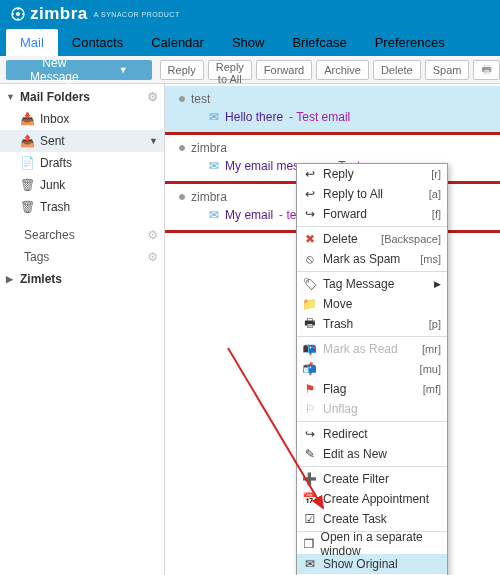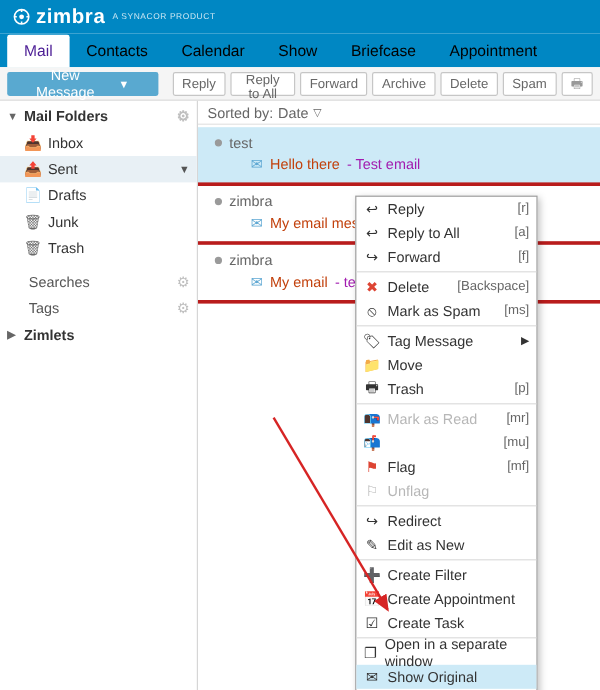--- a/index.html
+++ b/index.html
@@ -4,23 +4,23 @@
 <style>
 *{box-sizing:border-box;margin:0;padding:0;font-family:Arial,Helvetica,sans-serif;font-size:12px}
 body{width:500px;height:575px;background:#fff;color:#333;overflow:hidden;position:relative}
 .hdr{background:#0087c3;height:28px;display:flex;align-items:center;padding:0 10px;color:#fff}
 .logo{display:flex;align-items:center;gap:4px}
 .logo svg{width:16px;height:16px}
 .logo-txt{font-size:17px;font-weight:700;letter-spacing:.5px}
 .logo-sub{font-size:7px;opacity:.8;margin-left:2px;letter-spacing:.5px}
 .tabs{background:#0087c3;display:flex;align-items:flex-end;height:28px;padding-left:6px}
 .tab{color:#000000;padding:6px 14px;font-size:13px;cursor:pointer}
-.tab.active{background:#fff;color:#4c1d95;border-radius:2px 2px 0 0}
+.tab.active{background:#fff;color:#3b82f6;border-radius:2px 2px 0 0}
 .toolbar{background:#f5f5f5;border-bottom:1px solid #d6d6d6;height:28px;display:flex;align-items:center;padding:0 6px;gap:4px}
-.newbtn{background:#59a9d0;color:#fff;border:none;height:20px;padding:0 24px;display:flex;align-items:center;gap:20px;cursor:pointer;border-radius:2px}
+.newbtn{background:#59a9d0;color:#fff;border:none;height:20px;padding:0 24px;display:flex;align-items:center;gap:40px;cursor:pointer;border-radius:2px}
 .newbtn .caret{font-size:9px}
 .tbtn{background:#fff;border:1px solid #c6c6c6;color:#666;height:20px;padding:0 7px;font-size:11px;border-radius:2px;cursor:pointer}
 .wrap{display:flex;height:calc(575px - 28px - 28px - 28px)}
 .side{width:165px;border-right:1px solid #d6d6d6;background:#fff;padding-top:2px}
 .srow{display:flex;align-items:center;height:22px;padding:0 6px;gap:5px;color:#333;cursor:pointer;position:relative}
 .srow.hdrrow{font-weight:700;color:#333}
 .srow.sel{background:#e8f0f5}
 .srow .tri{width:9px;font-size:9px;color:#666;display:inline-block}
 .srow .ic{width:15px;display:inline-flex;justify-content:center;color:#6b6b6b}
 .srow .gear{margin-left:auto;color:#bfbfbf;font-size:12px}
@@ -28,21 +28,21 @@
 .srow.sec{padding-left:24px;color:#555}
 .main{flex:1;background:#fff;position:relative}
 .sortbar{height:20px;border-bottom:1px solid #e3e3e3;padding:0 8px;display:flex;align-items:center;color:#666;font-size:11px;gap:4px}
 .threads{padding-top:2px}
 .grp{padding:6px 10px 2px 14px;border-bottom:3px solid #b91c1c}
 .grp.sel{background:#cdeaf7}
 .gline{display:flex;align-items:center;gap:6px;color:#666}
 .dot{width:6px;height:6px;border:1px solid #9a9a9a;border-radius:50%;background:#9a9a9a}
 .msub{padding:4px 0 6px 30px;display:flex;align-items:center;gap:6px;font-size:11px}
 .msub .env{color:#5fa8d3}
-.msub .subj{color:#c2410c}
+.msub .subj{color:#4c1d95}
 .msub .prev{color:#a21caf}
 .ctx{position:absolute;left:296px;top:163px;width:152px;background:#fff;border:1px solid #9d9d9d;box-shadow:2px 2px 6px rgba(0,0,0,.25);z-index:10}
 .ci{display:flex;align-items:center;height:20px;padding:0 6px;gap:6px;color:#333;cursor:pointer;font-size:11px}
 .ci .cic{width:14px;display:inline-flex;justify-content:center;font-size:12px}
 .ci .sc{margin-left:auto;color:#666;font-size:11px}
 .ci .ar{margin-left:auto;font-size:9px;color:#333}
 .ci.dis{color:#b7b7b7}
 .ci.sel{background:#cdeaf7}
 .sep{height:1px;background:#dcdcdc;margin:2px 0}
 .arrow{position:absolute;left:225px;top:345px;z-index:11;pointer-events:none}
@@ -61,21 +61,21 @@
     <span class="logo-sub">A SYNACOR PRODUCT</span>
   </div>
 </div>
 
 <div class="tabs">
   <div class="tab active">Mail</div>
   <div class="tab">Contacts</div>
   <div class="tab">Calendar</div>
   <div class="tab">Show</div>
   <div class="tab">Briefcase</div>
-  <div class="tab">Appointment</div>
+  <div class="tab">Preferences</div>
 </div>
 
 <div class="toolbar">
   <button class="newbtn">
       <span>New Message</span>
       <span class="caret">▼</span>
     </button>
   <div style="width:6px"></div>
   <button class="tbtn">Reply</button>
   <button class="tbtn">Reply to All</button>
@@ -128,25 +128,20 @@
         <span>Tags</span>
         <span class="gear">⚙</span>
       </div>
     <div class="srow hdrrow">
         <span class="tri">▶</span>
         <span>Zimlets</span>
       </div>
   </div>
 
   <div class="main">
-    <div class="sortbar">
-        <span>Sorted by:</span>
-        <span>Date</span>
-        <span style="font-size:9px">▽</span>
-      </div>
     <div class="threads">
       <div class="grp sel">
         <div class="gline">
             <span class="dot"></span>
             <span>test</span>
           </div>
         <div class="msub">
             <span class="env">✉</span>
             <span class="subj">Hello there</span>
             <span class="prev">- <span>Test email</span></span>

